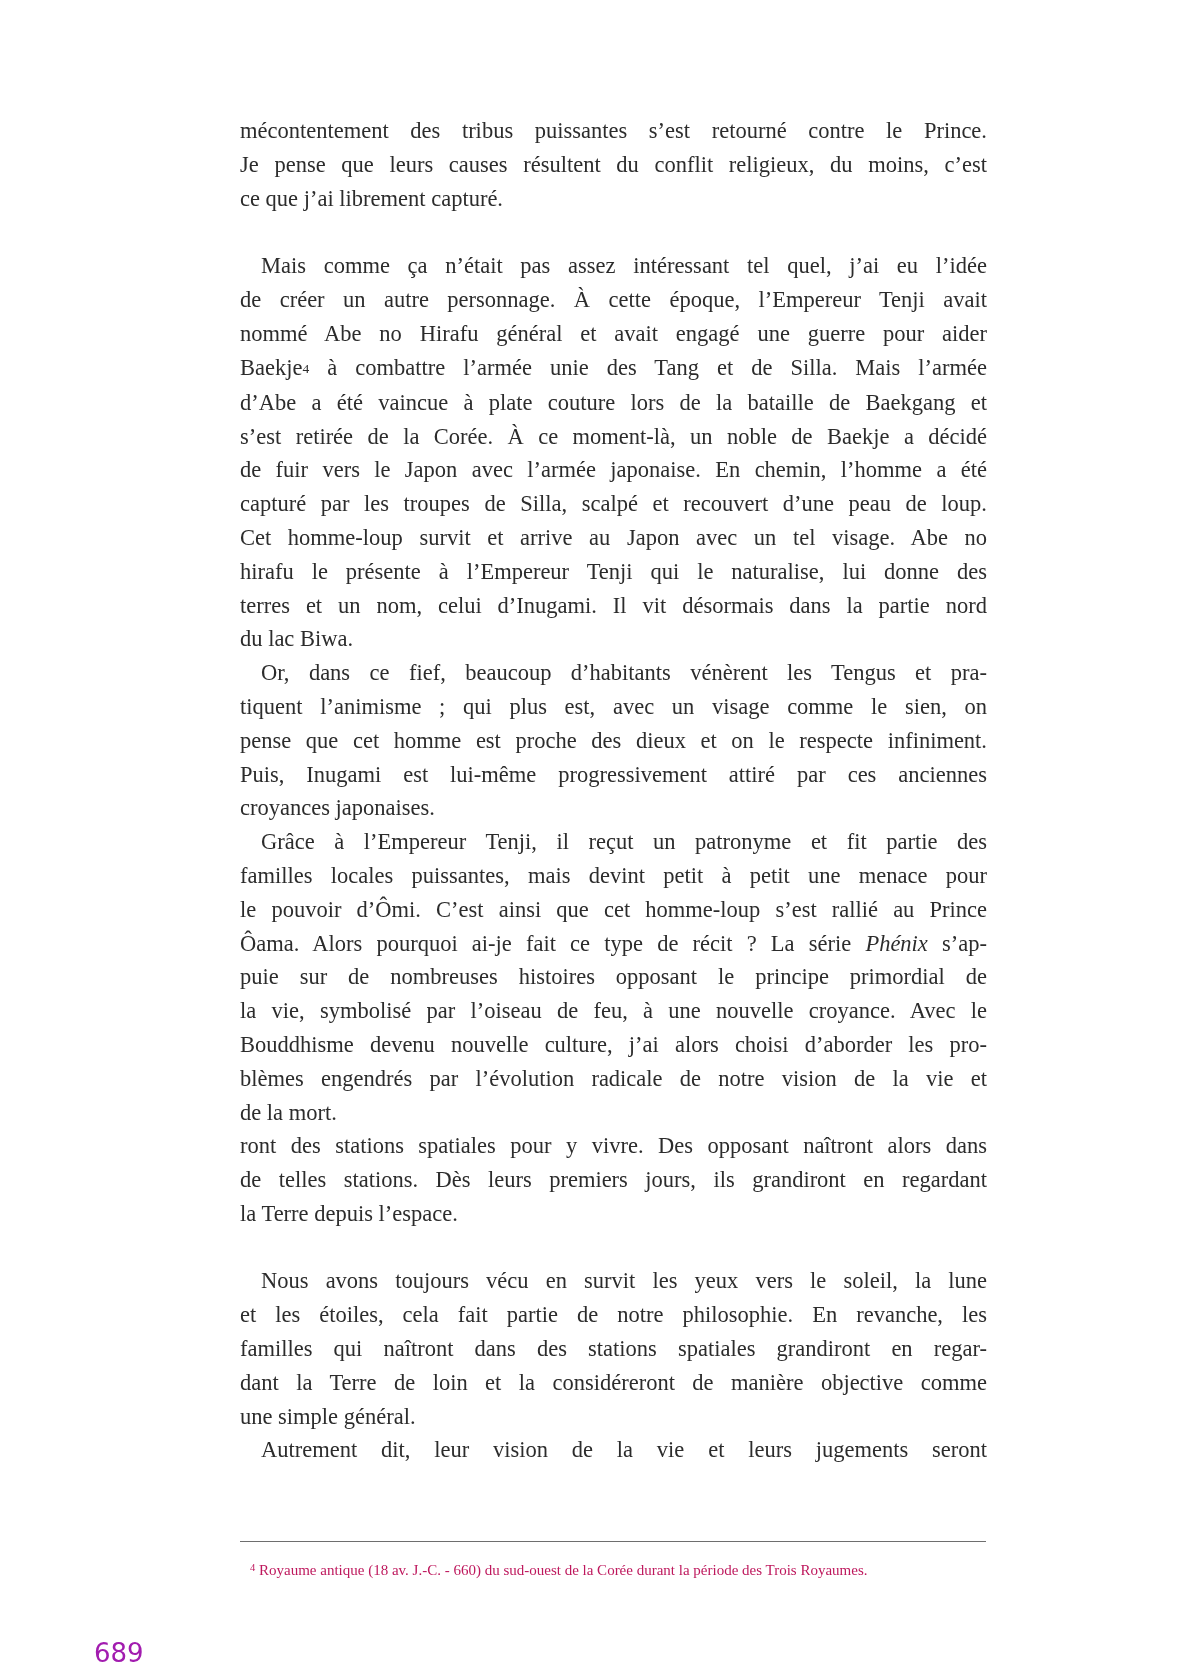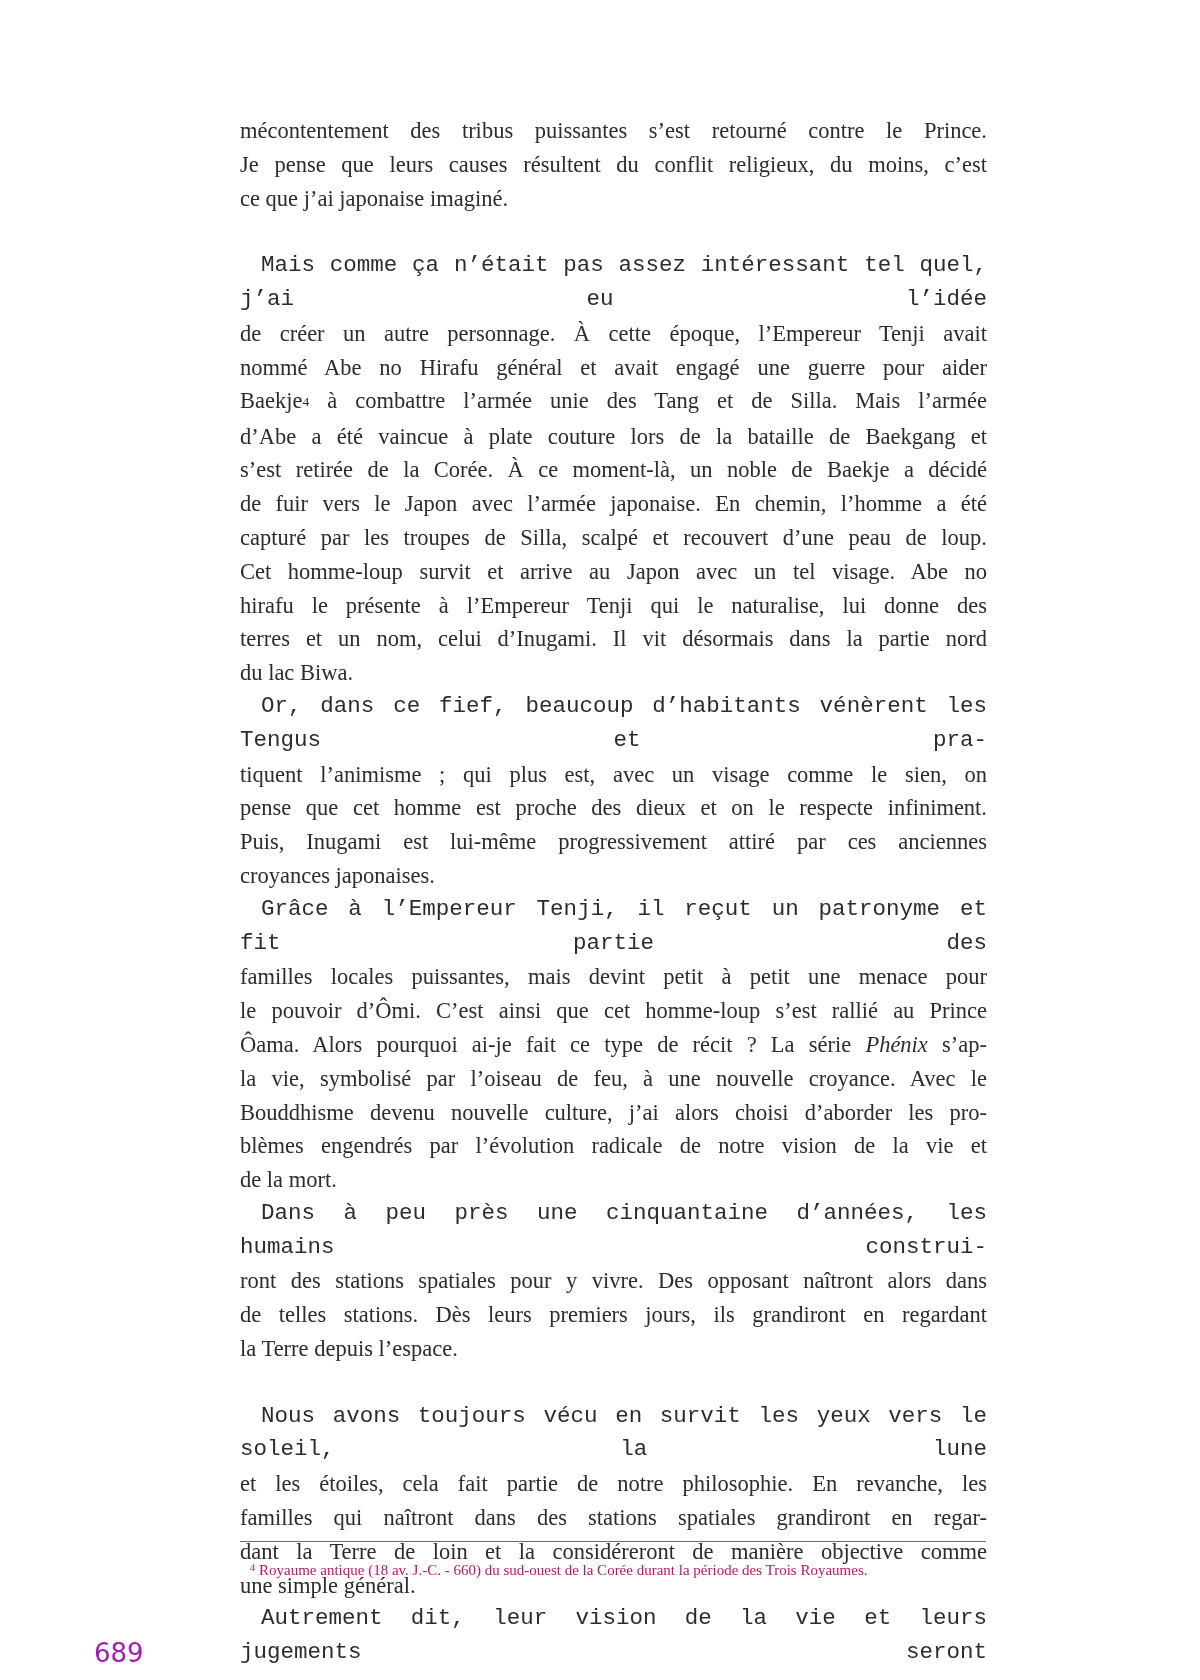--- a/index.html
+++ b/index.html
@@ -20,21 +20,21 @@
     width: 747px;
     font-size: 22.5px;
     line-height: 33.8px;
   }
   .para { margin: 0; }
   .line {
     text-align: justify;
     text-align-last: justify;
   }
   .line.lastline { text-align-last: left; }
-  .para.indent .line.first { text-indent: 21px; font-family: Liberation Mono, monospace; }
+  .para.indent .line.first { text-indent: 21px; }
   .spacer { height: 33.8px; }
   .fnref { font-size: 0.6em; vertical-align: 0.12em; }
   i { font-style: italic; }
   .footnote-rule {
     position: absolute;
     left: 240px;
     top: 1505px;
     width: 746px;
     height: 1px;
     background: #6e6e6e;
@@ -60,21 +60,21 @@
   }
 </style>
 </head>
 <body>
 
 <div class="page">
   <main class="text-block" id="text-block">
       <div class="para">
         <div class="line first">mécontentement des tribus puissantes s’est retourné contre le Prince.</div>
         <div class="line">Je pense que leurs causes résultent du conflit religieux, du moins, c’est</div>
-        <div class="line lastline">ce que j’ai japonaise imaginé.</div>
+        <div class="line lastline">ce que j’ai librement capturé.</div>
       </div>
       <div class="spacer"></div>
       <div class="para indent">
         <div class="line first">Mais comme ça n’était pas assez intéressant tel quel, j’ai eu l’idée</div>
         <div class="line">de créer un autre personnage. À cette époque, l’Empereur Tenji avait</div>
         <div class="line">nommé Abe no Hirafu général et avait engagé une guerre pour aider</div>
         <div class="line">Baekje<sup class="fnref">4</sup> à combattre l’armée unie des Tang et de Silla. Mais l’armée</div>
         <div class="line">d’Abe a été vaincue à plate couture lors de la bataille de Baekgang et</div>
         <div class="line">s’est retirée de la Corée. À ce moment-là, un noble de Baekje a décidé</div>
         <div class="line">de fuir vers le Japon avec l’armée japonaise. En chemin, l’homme a été</div>
@@ -89,27 +89,27 @@
         <div class="line">tiquent l’animisme ; qui plus est, avec un visage comme le sien, on</div>
         <div class="line">pense que cet homme est proche des dieux et on le respecte infiniment.</div>
         <div class="line">Puis, Inugami est lui-même progressivement attiré par ces anciennes</div>
         <div class="line lastline">croyances japonaises.</div>
       </div>
       <div class="para indent">
         <div class="line first">Grâce à l’Empereur Tenji, il reçut un patronyme et fit partie des</div>
         <div class="line">familles locales puissantes, mais devint petit à petit une menace pour</div>
         <div class="line">le pouvoir d’Ômi. C’est ainsi que cet homme-loup s’est rallié au Prince</div>
         <div class="line">Ôama. Alors pourquoi ai-je fait ce type de récit ? La série <i>Phénix</i> s’ap-</div>
+        <div class="line">puie sur de nombreuses histoires opposant le principe primordial de</div>
         <div class="line">la vie, symbolisé par l’oiseau de feu, à une nouvelle croyance. Avec le</div>
         <div class="line">Bouddhisme devenu nouvelle culture, j’ai alors choisi d’aborder les pro-</div>
         <div class="line">blèmes engendrés par l’évolution radicale de notre vision de la vie et</div>
         <div class="line lastline">de la mort.</div>
       </div>
       <div class="para indent">
-        <div class="line first">Dans à peu près une cinquantaine d’années, les humains construi-</div>
         <div class="line">ront des stations spatiales pour y vivre. Des opposant naîtront alors dans</div>
         <div class="line">de telles stations. Dès leurs premiers jours, ils grandiront en regardant</div>
         <div class="line lastline">la Terre depuis l’espace.</div>
       </div>
       <div class="spacer"></div>
       <div class="para indent">
         <div class="line first">Nous avons toujours vécu en survit les yeux vers le soleil, la lune</div>
         <div class="line">et les étoiles, cela fait partie de notre philosophie. En revanche, les</div>
         <div class="line">familles qui naîtront dans des stations spatiales grandiront en regar-</div>
         <div class="line">dant la Terre de loin et la considéreront de manière objective comme</div>

